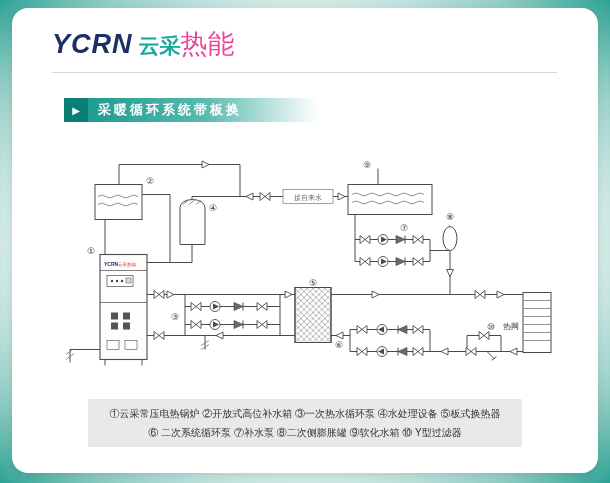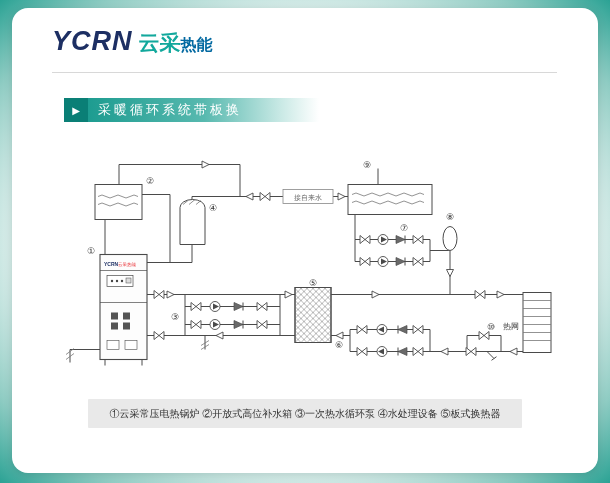--- a/index.html
+++ b/index.html
@@ -9,32 +9,32 @@
     background:radial-gradient(ellipse at 50% 50%, #ffffff 48%, #d9edea 68%, #8fccc3 84%, #2ba294 100%);
   }
   .card{
     position:absolute;left:12px;top:8px;right:12px;bottom:10px;
     background:#ffffff;border-radius:16px;box-shadow:0 2px 8px rgba(0,60,55,.18);
   }
   
   .logo{position:absolute;left:52px;top:26px;display:flex;align-items:baseline;}
   .logo-en{font-size:27px;font-weight:800;font-style:italic;color:#1d2f63;letter-spacing:1px;}
   .logo-cn-teal{font-size:21px;font-weight:700;color:#12a89c;margin-left:6px;}
-  .logo-cn-red{font-size:16px;font-weight:700;color:#0369a1;}
+  .logo-cn-red{font-size:27px;font-weight:400;color:#ec4899;}
   .divider{position:absolute;left:52px;top:72px;width:505px;height:1px;background:#d8d8d8;}
   
   .banner{
     position:absolute;left:64px;top:98px;width:255px;height:24px;display:flex;align-items:center;
     background:linear-gradient(90deg,#11968a 0%,#58b9af 55%,#c9e9e5 85%,rgba(255,255,255,0) 100%);
   }
   .banner-arrow{
     width:24px;height:24px;background:#0a7f76;color:#fff;font-size:10px;
     display:flex;align-items:center;justify-content:center;flex:0 0 24px;
   }
-  .banner-title{color:#ffffff;font-size:13px;font-weight:normal;letter-spacing:3px;padding-left:10px;white-space:nowrap;}
+  .banner-title{color:#ffffff;font-size:13px;font-weight:bold;letter-spacing:3px;padding-left:10px;white-space:nowrap;}
   
   .diagram{position:absolute;left:55px;top:143px;width:525px;height:258px;}
   .pipe{stroke:#4a4a4a;stroke-width:1;fill:none;}
   .thin{stroke:#777;stroke-width:.8;fill:none;}
   .marker{font-size:9px;fill:#333;text-anchor:middle;}
   
   .legend{
     position:absolute;left:88px;top:399px;width:430px;
     background:#e9e9e9;border-radius:1px;padding:5px 2px;
     font-size:10px;color:#333;text-align:center;line-height:1.9;
@@ -230,13 +230,14 @@
     <text class="marker" x="284" y="203">⑥</text>
     <text class="marker" x="349" y="86">⑦</text>
     <text class="marker" x="395" y="75">⑧</text>
     <text class="marker" x="312" y="23">⑨</text>
     <text class="marker" x="436" y="185">⑩</text>
   </g>
 </svg>
 
 <div class="legend">
   <div>①云采常压电热锅炉 ②开放式高位补水箱 ③一次热水循环泵 ④水处理设备 ⑤板式换热器</div>
+  <div>⑥ 二次系统循环泵 ⑦补水泵 ⑧二次侧膨胀罐 ⑨软化水箱 ⑩ Y型过滤器</div>
 </div>
 
 </body></html>

